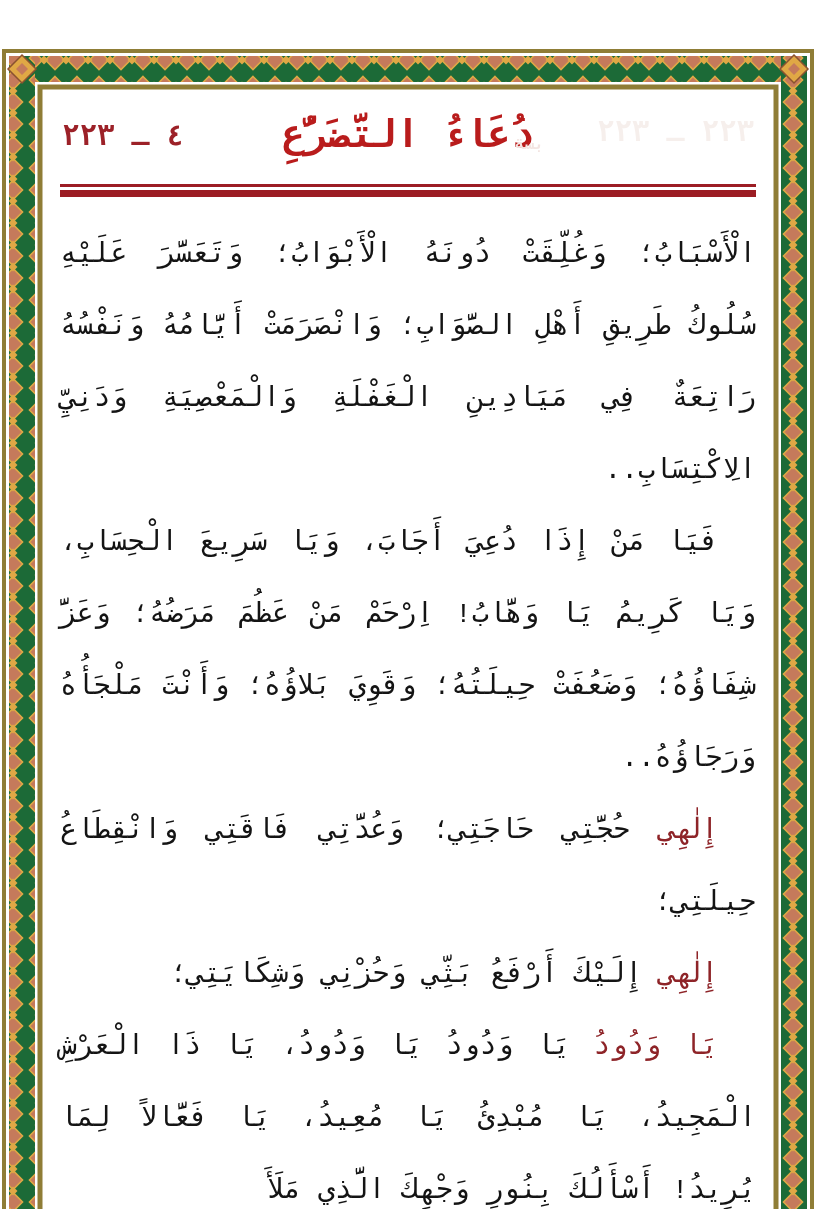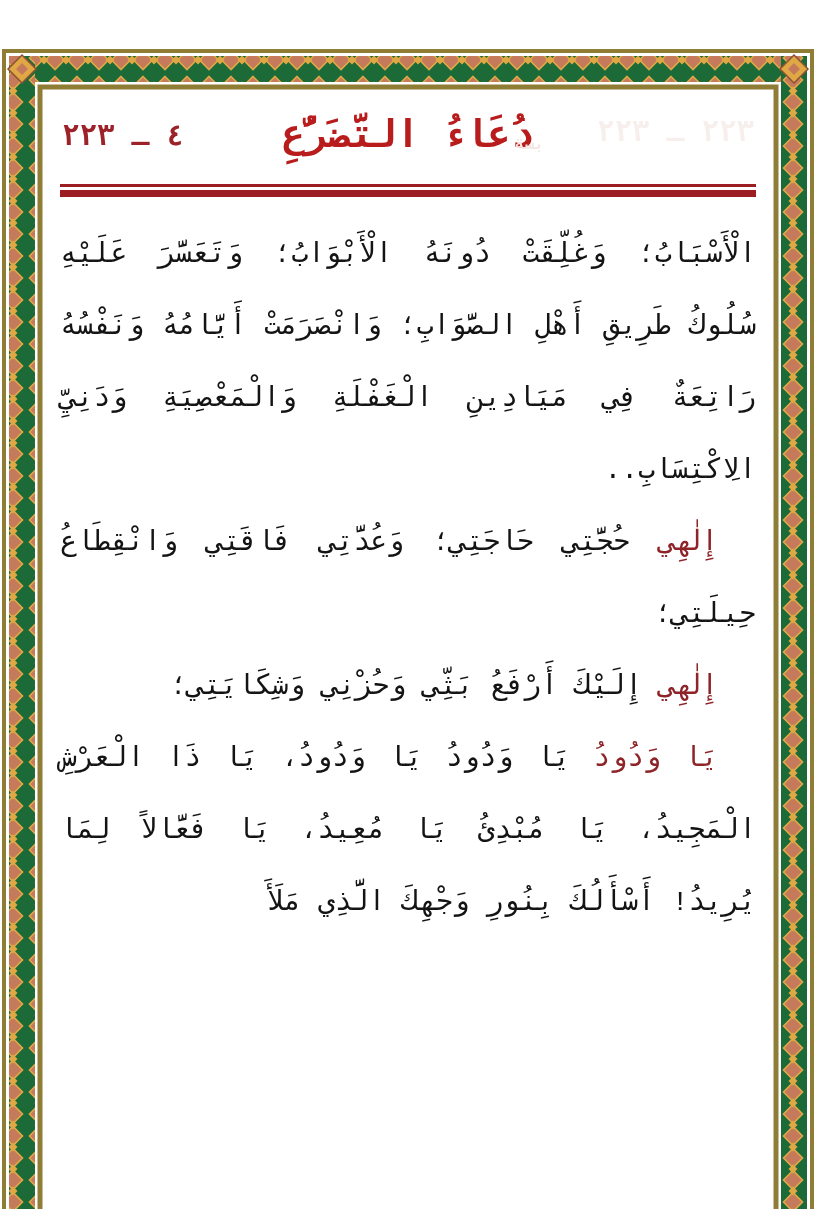--- a/index.html
+++ b/index.html
@@ -115,20 +115,23 @@
     <div class="divider">
       <div class="rule-thin"></div>
       <div class="rule-thick"></div>
     </div>
 
     <div class="body">
       <p>
         <span>الْأَسْبَابُ؛ وَغُلِّقَتْ دُونَهُ الْأَبْوَابُ؛ وَتَعَسَّرَ عَلَيْهِ سُلُوكُ طَرِيقِ أَهْلِ الصَّوَابِ؛ وَانْصَرَمَتْ أَيَّامُهُ وَنَفْسُهُ رَاتِعَةٌ فِي مَيَادِينِ الْغَفْلَةِ وَالْمَعْصِيَةِ وَدَنِيِّ الِاكْتِسَابِ..</span>
       </p>
       <p class="indent">
+        <span>فَيَا مَنْ إِذَا دُعِيَ أَجَابَ، وَيَا سَرِيعَ الْحِسَابِ، وَيَا كَرِيمُ يَا وَهَّابُ! اِرْحَمْ مَنْ عَظُمَ مَرَضُهُ؛ وَعَزَّ شِفَاؤُهُ؛ وَضَعُفَتْ حِيلَتُهُ؛ وَقَوِيَ بَلاؤُهُ؛ وَأَنْتَ مَلْجَأُهُ وَرَجَاؤُهُ..</span>
+      </p>
+      <p class="indent">
         <span class="lead">إِلٰهِي</span><span> حُجَّتِي حَاجَتِي؛ وَعُدَّتِي فَاقَتِي وَانْقِطَاعُ حِيلَتِي؛</span>
       </p>
       <p class="indent">
         <span class="lead">إِلٰهِي</span><span> إِلَيْكَ أَرْفَعُ بَثِّي وَحُزْنِي وَشِكَايَتِي؛</span>
       </p>
       <p class="indent">
         <span class="lead">يَا وَدُودُ</span><span> يَا وَدُودُ يَا وَدُودُ، يَا ذَا الْعَرْشِ الْمَجِيدُ، يَا مُبْدِئُ يَا مُعِيدُ، يَا فَعَّالاً لِمَا يُرِيدُ! أَسْأَلُكَ بِنُورِ وَجْهِكَ الَّذِي مَلَأَ</span>
       </p>
     </div>
 

